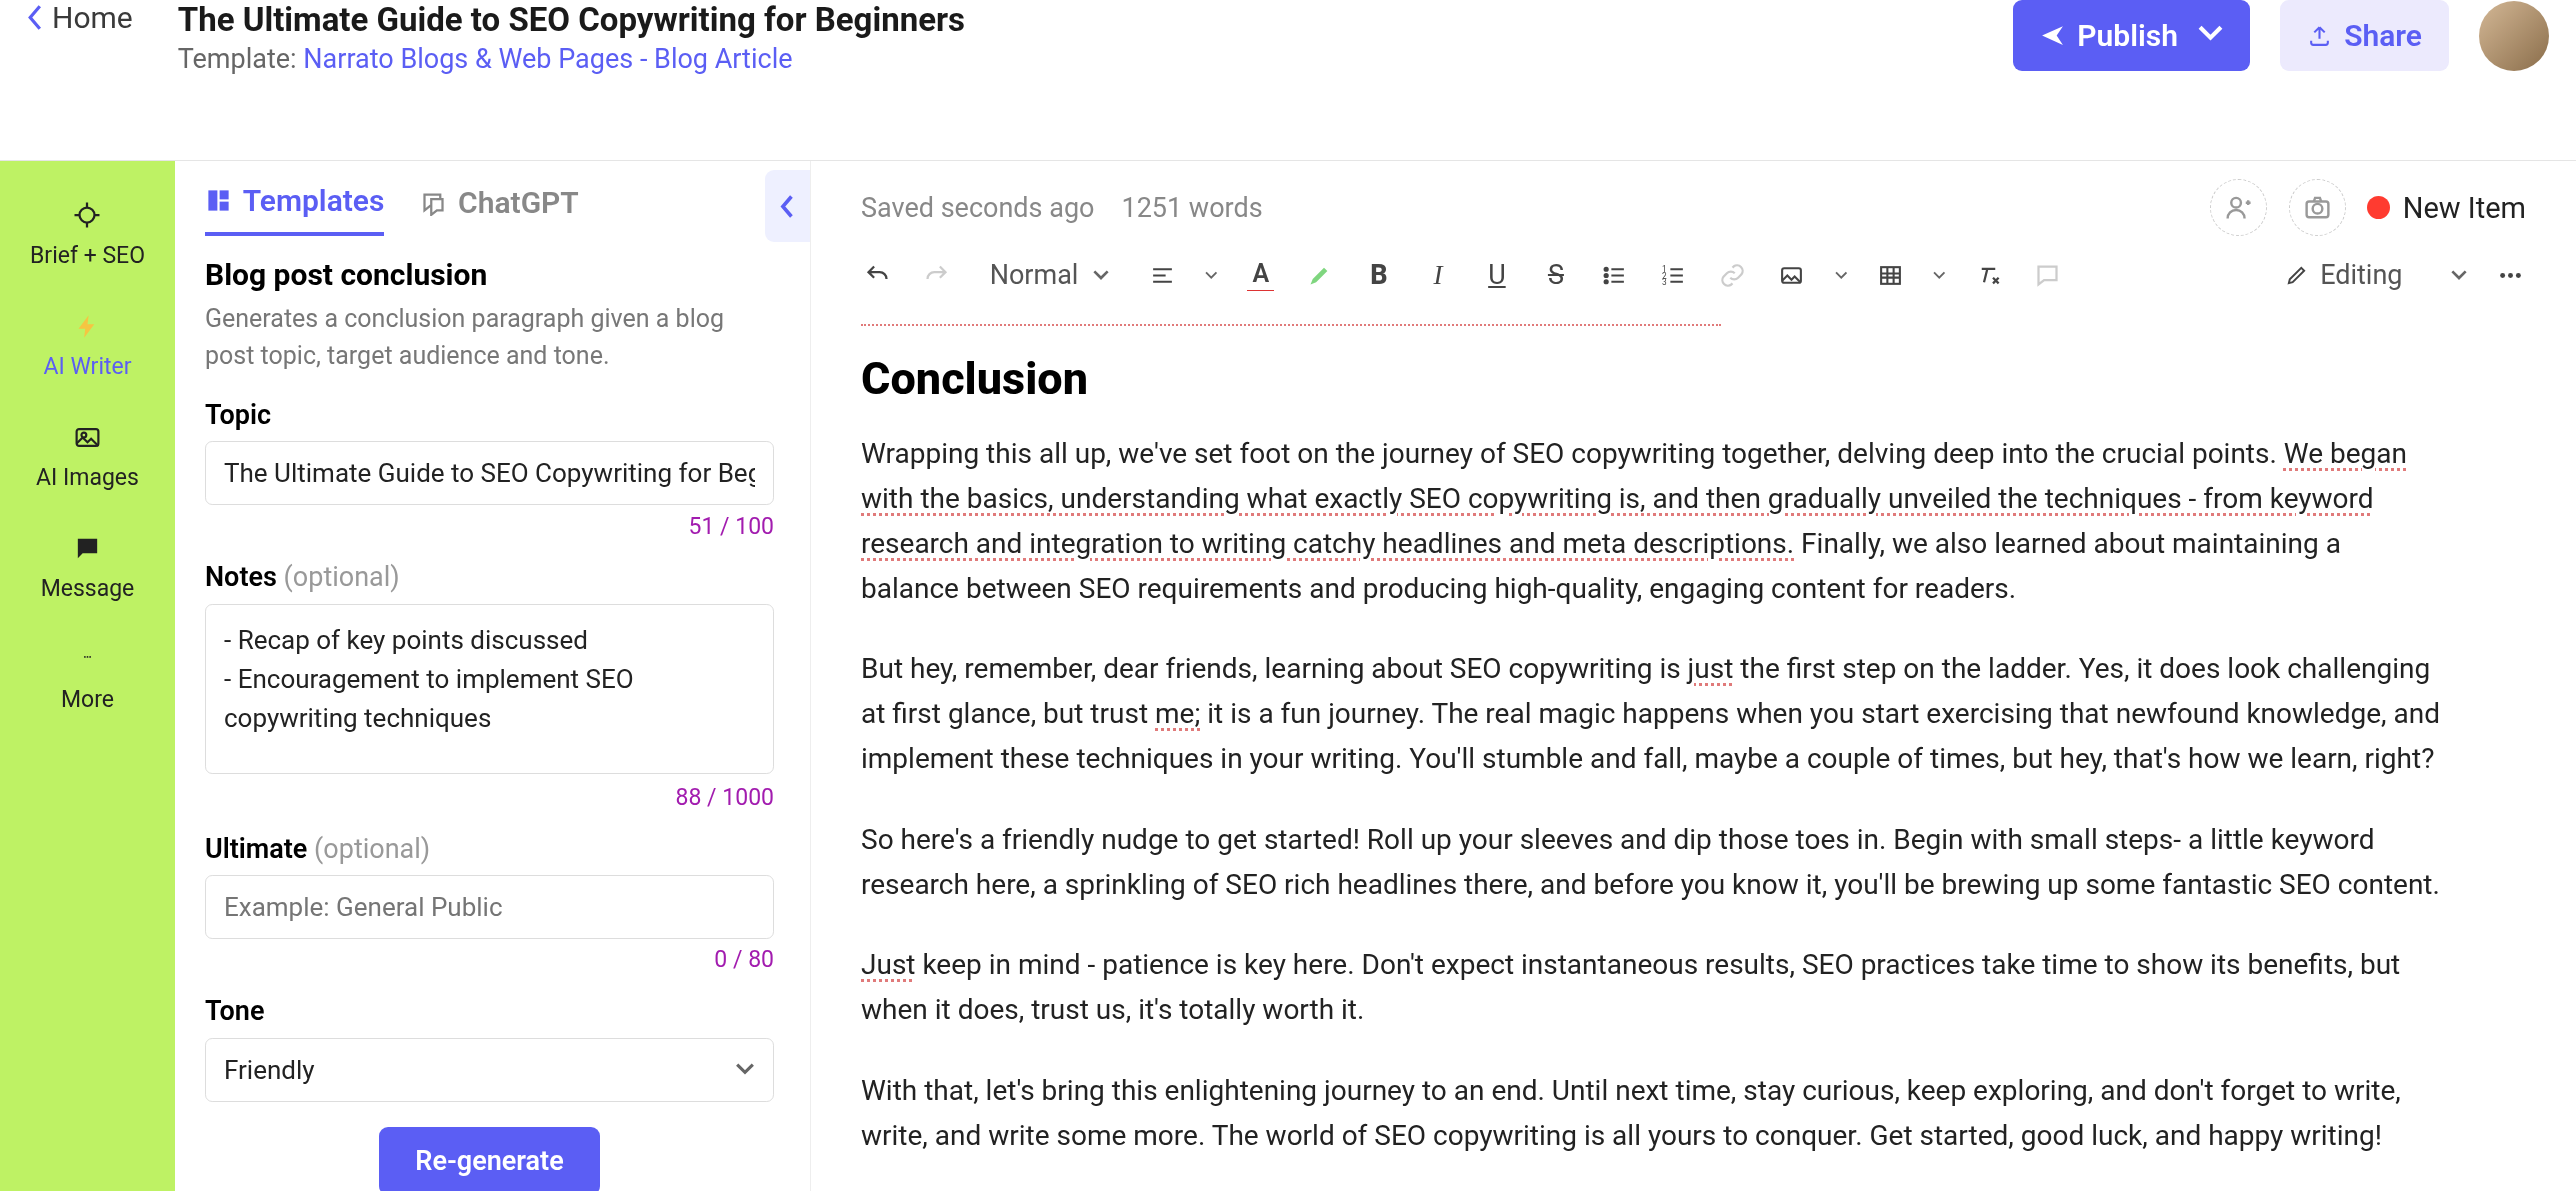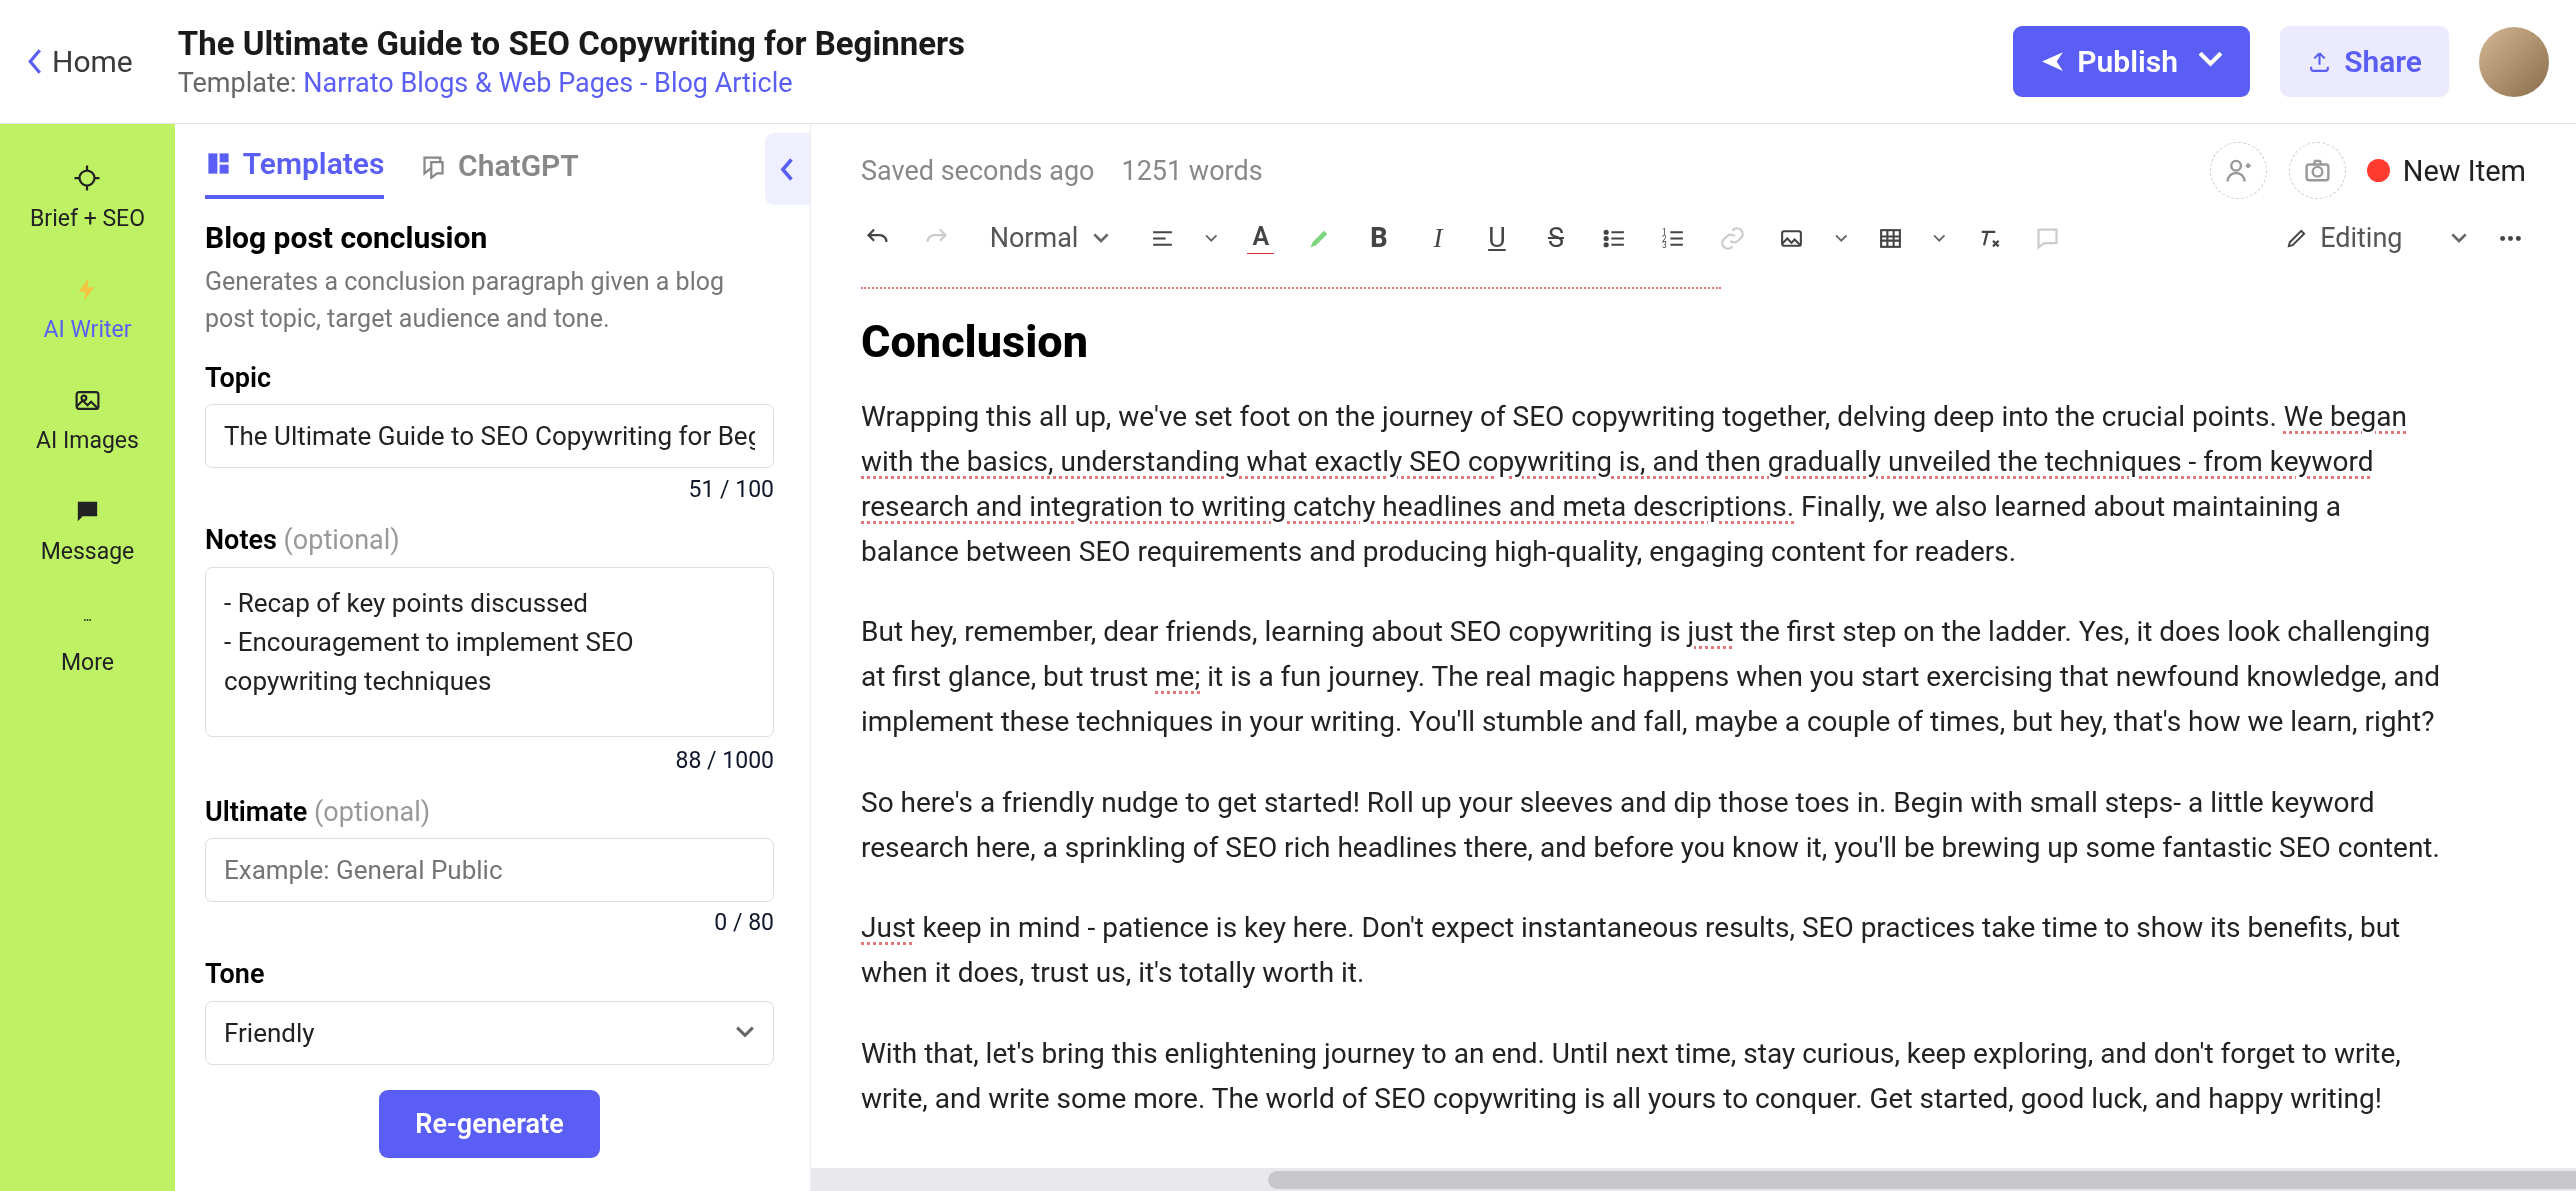--- a/index.html
+++ b/index.html
@@ -1,19 +1,19 @@
 <!DOCTYPE html>
 <html style="font-size:14.3px"><head>
 <meta charset="utf-8">
 <style>
 * { box-sizing: border-box; margin: 0; padding: 0; font-family: -apple-system, BlinkMacSystemFont, "Segoe UI", Roboto, sans-serif; }
 body { background: #f5f5f7; width: 2576px; height: 1191px; overflow: hidden; transform-origin: top left; }
 
 
-.header { height: 124px; background: #fff; display: flex; align-items: center; padding: 0 27px; border-bottom: 0.9px solid #e5e5e5; }
+.header { height: 161px; background: #fff; display: flex; align-items: flex-start; padding: 0 27px; border-bottom: 0.9px solid #e5e5e5; }
 .back-home { display: flex; align-items: center; gap: 9px; color: #3a3a3a; font-size: 30px; cursor: pointer; margin-right: 45px; }
 .back-home svg { width: 16px; height: 27px; }
 .title-block { flex: 1; }
 .doc-title { font-size: 33px; font-weight: 700; color: #1a1a1a; }
 .template-line { font-size: 27px; color: #666; margin-top: 3.6px; }
 .template-link { color: #5b5ef4; }
 .header-actions { display: flex; align-items: center; gap: 30px; }
 .publish-btn { background: #5b5ef4; color: #fff; border: none; border-radius: 9px; padding: 18px 27px; font-size: 30px; font-weight: 600; display: flex; align-items: center; gap: 12.5px; cursor: pointer; }
 .publish-btn svg { width: 25px; height: 25px; fill: #fff; }
 .chevron-box { margin-left: 7.2px; }
@@ -35,21 +35,21 @@
 .tabs { display: flex; gap: 36px; margin-bottom: 21.5px; }
 .tab { display: flex; align-items: center; gap: 10.7px; font-size: 30px; font-weight: 600; color: #888; padding-bottom: 14.3px; cursor: pointer; }
 .tab.active { color: #5b5ef4; border-bottom: 4.5px solid #5b5ef4; align-items: center; }
 .tab-icon { width: 27px; height: 27px; }
 .panel-title { font-size: 30px; font-weight: 700; margin-bottom: 9px; }
 .panel-desc { font-size: 25px; color: #777; line-height: 1.45; margin-bottom: 25px; }
 .field-label { font-size: 27px; font-weight: 600; margin-bottom: 10.7px; }
 .field-label .optional { color: #999; font-weight: 400; }
 .text-input { width: 100%; border: 0.9px solid #ddd; border-radius: 7.2px; padding: 16px 18px; font-size: 26px; color: #222; }
 .text-area { width: 100%; border: 0.9px solid #ddd; border-radius: 7.2px; padding: 16px 18px; font-size: 26px; color: #222; height: 170px; resize: none; line-height: 1.5; }
-.counter { text-align: right; font-size: 23px; color: #0f172a; margin: 7.2px 0 21.5px; }
+.counter { text-align: right; font-size: 23px; color: #a21caf; margin: 7.2px 0 21.5px; }
 .select { width: 100%; border: 0.9px solid #ddd; border-radius: 7.2px; padding: 16px 18px; font-size: 26px; color: #222; display: flex; justify-content: space-between; align-items: center; cursor: pointer; }
 .regen-wrap { display: flex; justify-content: center; margin-top: 25px; }
 .regen-btn { background: #5b5ef4; color: #fff; border: none; border-radius: 9px; padding: 18px 36px; font-size: 27px; font-weight: 600; cursor: pointer; }
 
 
 .editor { flex: 1; background: #fff; display: flex; flex-direction: column; }
 .editor-top { display: flex; align-items: center; padding: 18px 50px 0; gap: 27px; }
 .save-status { color: #888; font-size: 27px; }
 .word-count { color: #888; font-size: 27px; }
 .editor-top-right { margin-left: auto; display: flex; align-items: center; gap: 21.5px; }

